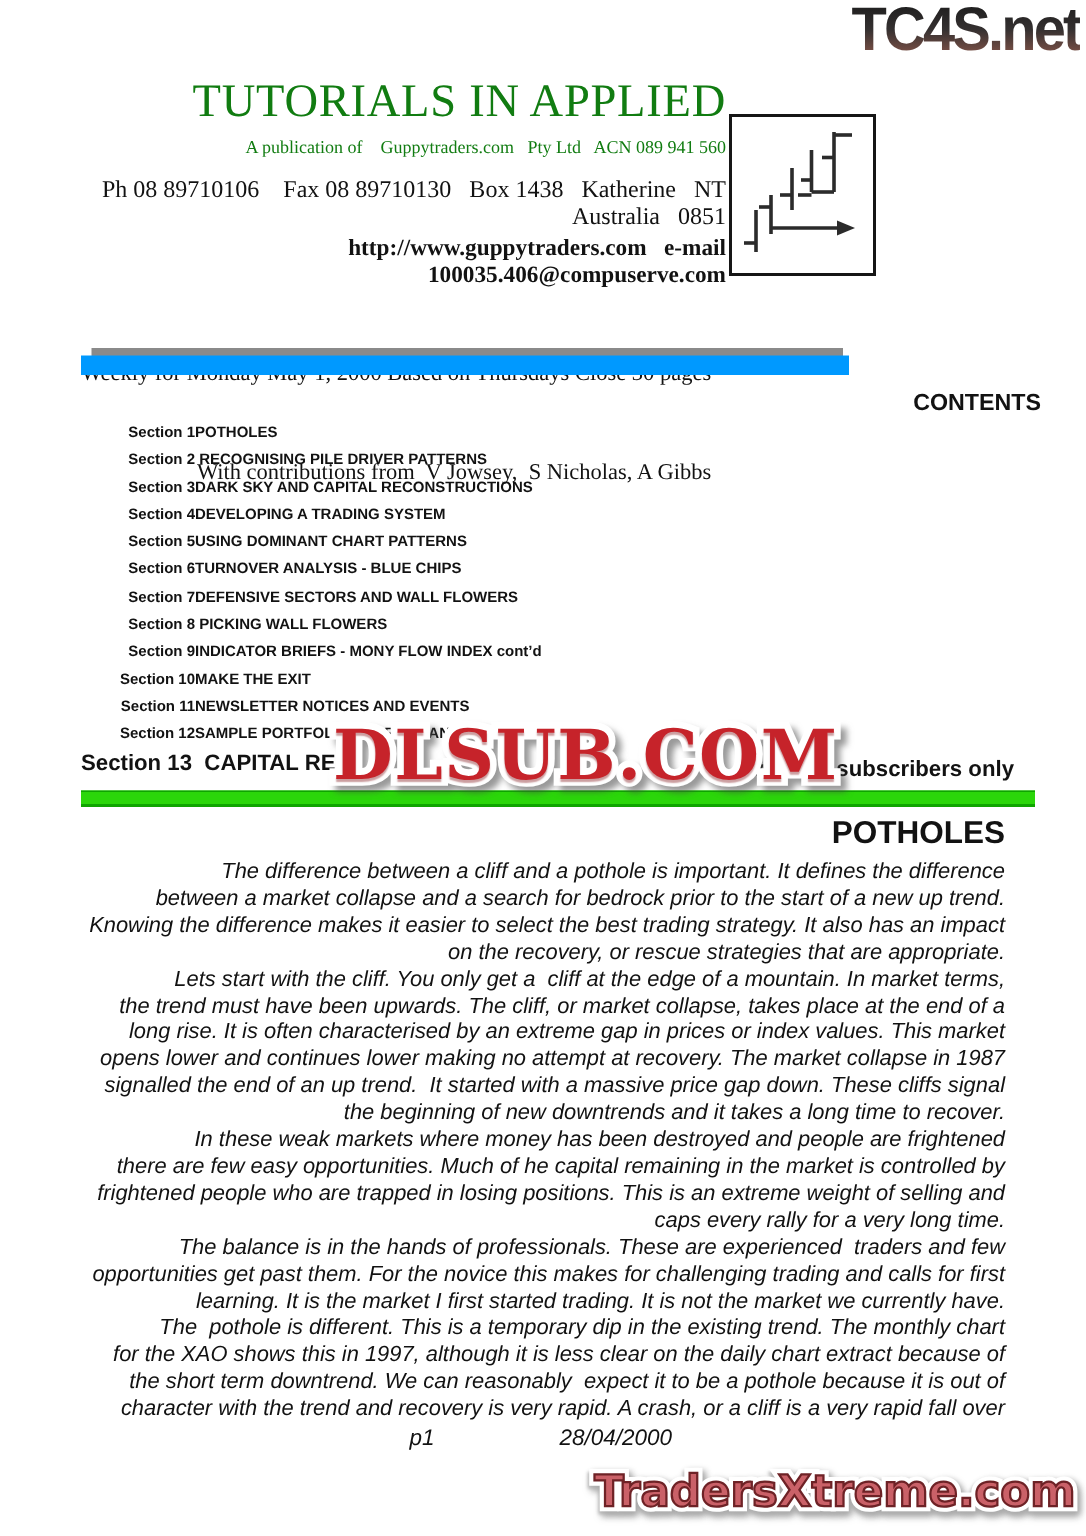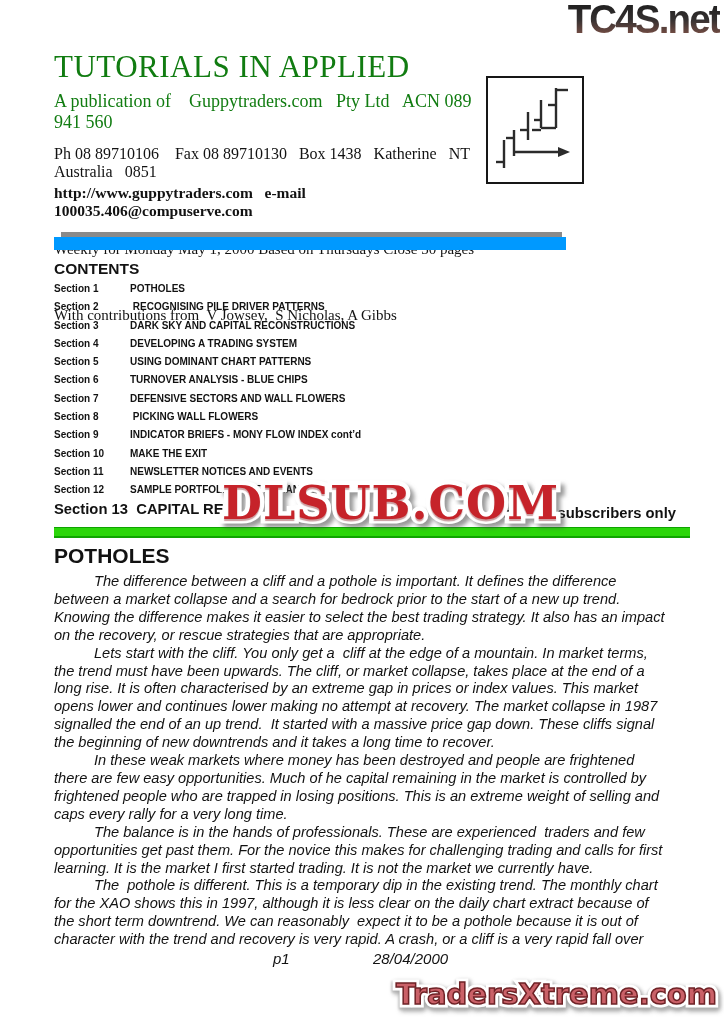--- a/index.html
+++ b/index.html
@@ -1,40 +1,40 @@
 <!DOCTYPE html>
 <html><head>
 <meta charset="utf-8">
 <style>
   * { margin:0; padding:0; box-sizing:border-box; }
   html,body { background:#ffffff; }
   .page {
     position:relative; width:724px; height:1024px; background:#ffffff;
-    overflow:hidden; font-family:"Liberation Sans", sans-serif; color:#121212;
+    overflow:hidden; font-family:"Liberation Sans", sans-serif; color:#121212;text-align:right;
   }
 
   
   .tc4s {
     position:absolute; top:-4px; right:4px;
     font-family:"Liberation Sans", sans-serif; font-weight:700;
     font-size:41px; letter-spacing:-2px;
     transform:scaleX(0.94); transform-origin:100% 50%;
     background:linear-gradient(180deg,#1d1d1d 12%,#343030 50%,#6d4a42 78%,#97655a 96%);
     -webkit-background-clip:text; background-clip:text; color:transparent;
   }
 
   
   .masthead { position:absolute; left:54px; top:50px; width:430px; }
   .title {
     font-family:"Liberation Serif", serif; font-weight:400;
     font-size:31px; line-height:34px; color:#117c11; letter-spacing:0.5px;
   }
   .pub-line {
     margin-top:7px; font-family:"Liberation Serif", serif;
-    font-size:18px; color:#117c11; white-space:pre-wrap;
+    font-size:12px; color:#117c11; white-space:pre-wrap;
   }
   .contact-line {
     margin-top:12px; font-family:"Liberation Serif", serif;
     font-size:16px; color:#121212; white-space:pre-wrap;
   }
   .web-line {
     margin-top:3px; font-family:"Liberation Serif", serif; font-weight:700;
     font-size:15.5px; color:#121212; white-space:pre-wrap;
   }
 

